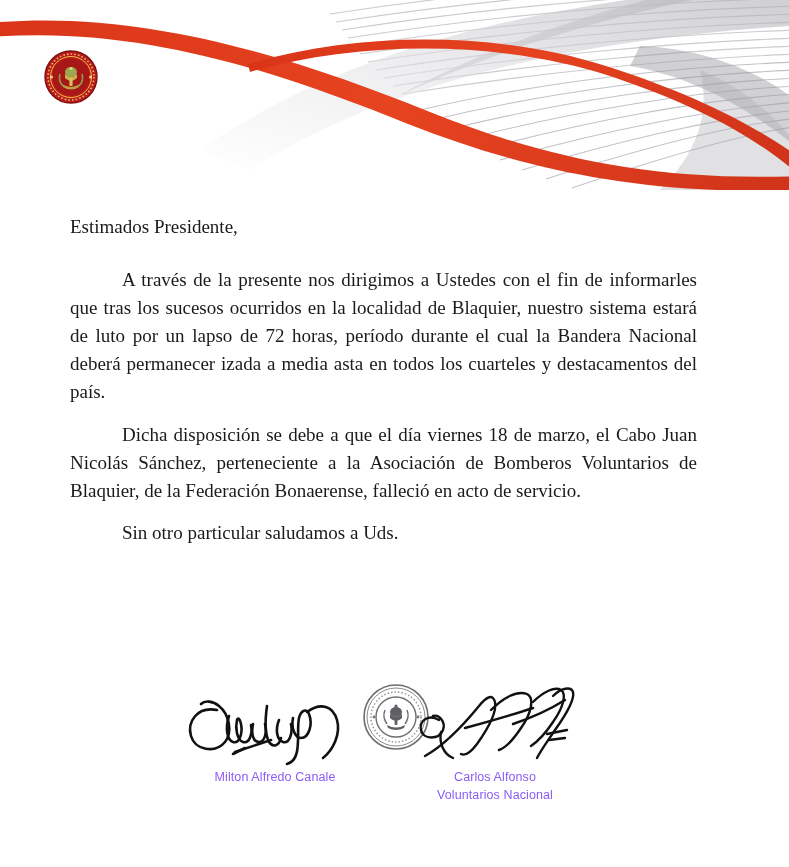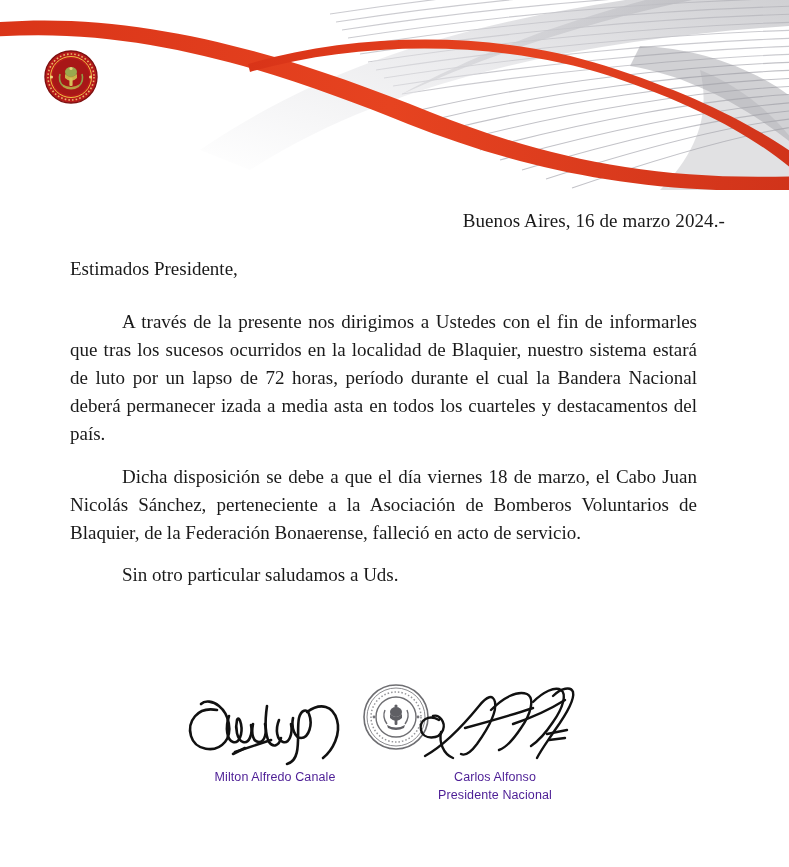--- a/index.html
+++ b/index.html
@@ -98,21 +98,21 @@
   }
   .sig-left  { left: 160px; top: 0; width: 230px; }
   .sig-right { left: 380px; top: 0; width: 230px; }
 
   .sig-mark { height: 92px; }
   .sig-mark svg { display: block; margin: 0 auto; }
 
   .sig-name, .sig-title {
     font-family: "Liberation Sans", sans-serif;
     font-size: 12.5px;
-    color: #4c1d95;
+    color: #8b5cf6;
     line-height: 1.45;
     letter-spacing: .1px;
   }
 
   .stamp-seal {
     position: absolute;
     left: 361px;
     top: 6px;
     width: 70px;
     height: 70px;
@@ -209,21 +209,20 @@
       <path d="M38,24 Q40,31 35,36" fill="none" stroke="#8f9c47" stroke-width="1.6"></path>
       <circle cx="27" cy="18.5" r="1.6" fill="#e7d27f"></circle>
     </g>
     <circle cx="7.5" cy="27" r="1.5" fill="#f0d57f"></circle>
     <circle cx="46.5" cy="27" r="1.5" fill="#f0d57f"></circle>
   </svg>
 </div>
 
 <div class="doc-body">
 
-  <div class="date-line">Buenos Aires, 16 de marzo 2024.-</div>
 
   <div class="salutation">Estimados Presidente,</div>
 
   <div class="paragraphs">
     <p class="paragraph">A través de la presente nos dirigimos a Ustedes con el fin de informarles que tras los sucesos ocurridos en la localidad de Blaquier, nuestro sistema estará de luto  por un lapso de 72 horas, período durante el cual la Bandera Nacional deberá permanecer izada a media asta en todos los cuarteles y destacamentos del país.</p>
     <p class="paragraph">Dicha disposición se debe a que el día viernes 18 de marzo, el Cabo Juan Nicolás Sánchez, perteneciente a la Asociación de Bomberos Voluntarios de Blaquier, de la Federación Bonaerense, falleció en acto de servicio.</p>
     <p class="closing">Sin otro particular saludamos a Uds.</p>
   </div>
 </div>
 
@@ -283,15 +282,15 @@
           <path d="M96,34 C108,22 122,14 132,18 C140,22 136,38 126,52 C118,64 110,72 104,74"></path>
           <path d="M118,48 C136,42 154,34 170,24"></path>
           <path d="M138,26 C148,16 160,10 166,14 C172,18 168,32 158,46 C150,58 142,66 136,70"></path>
           <path d="M158,20 C166,12 176,10 178,16 C180,24 170,40 160,54 C152,66 146,74 142,82"></path>
           <path d="M152,58 L172,54"></path>
           <path d="M154,64 L170,62"></path>
         </g>
       </svg>
     </div>
     <div class="sig-name">Carlos Alfonso</div>
-    <div class="sig-title">Presidente Nacional</div>
+    <div class="sig-title">Voluntarios Nacional</div>
   </div>
 </div>
 
 </body></html>

